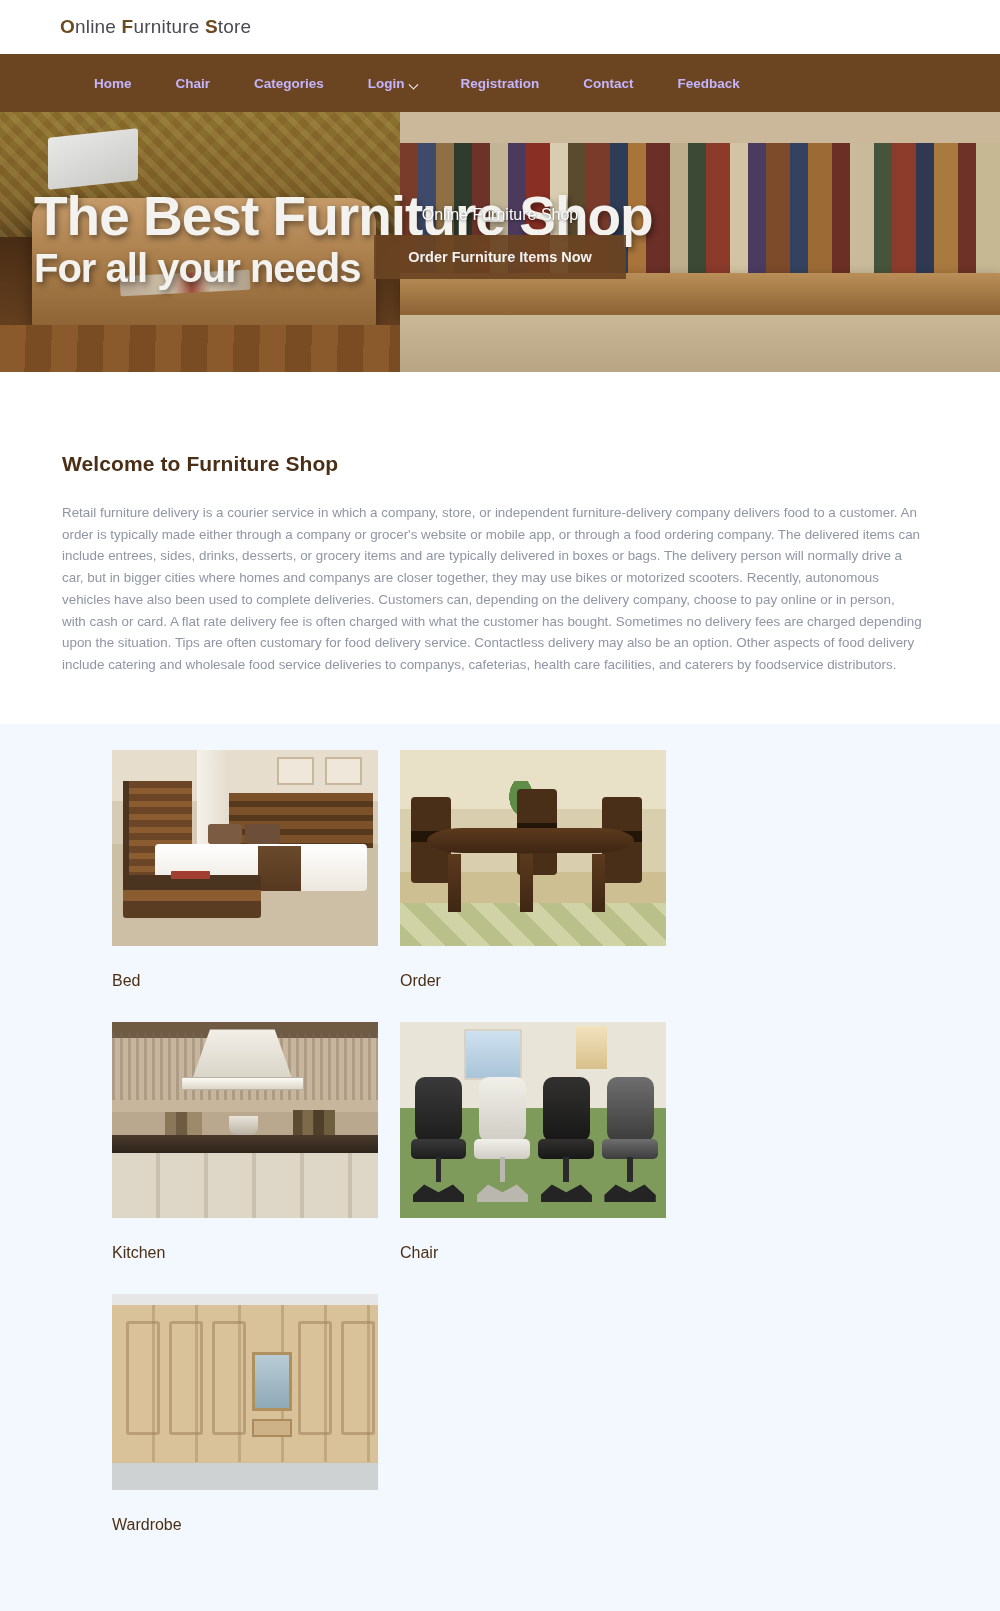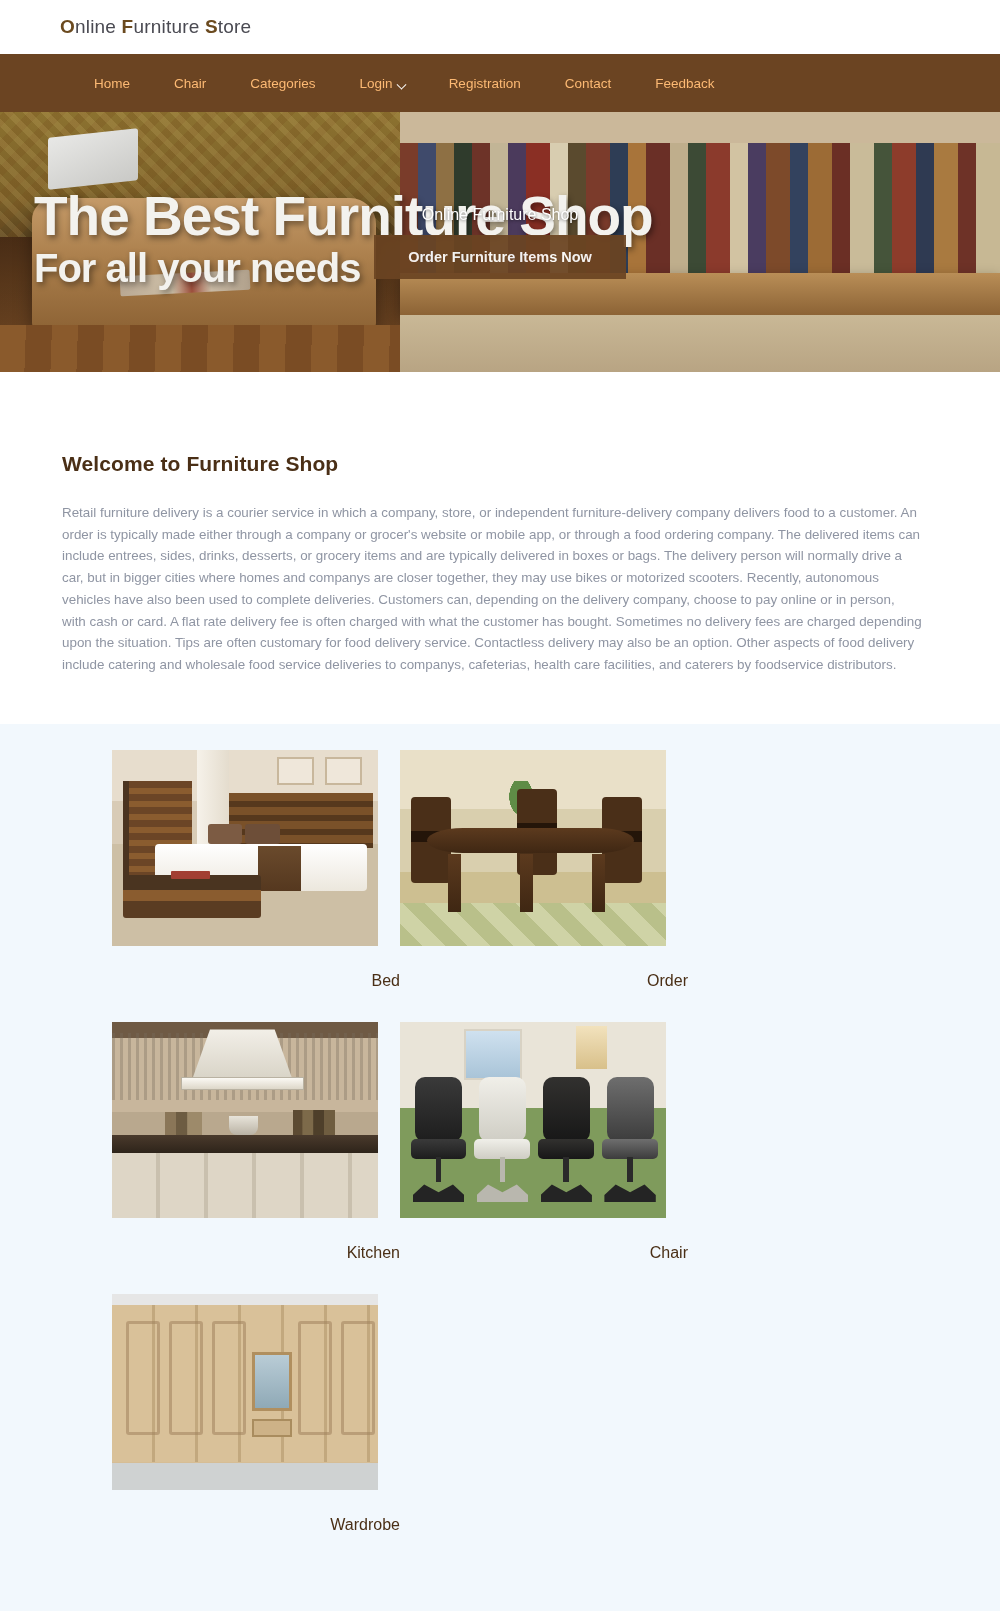--- a/index.html
+++ b/index.html
@@ -39,23 +39,23 @@
     justify-content: flex-start;
     padding-left: 72px;
   }
   .nav-list {
     display: flex;
     align-items: center;
     gap: 0px;
     list-style: none;
   }
   .nav-item {
-    color: #fdba74;
+    color: #c4b5fd;
     font-size: 13.5px;
-    font-weight: 400;
+    font-weight: 700;
     padding: 6px 22px;
     cursor: pointer;
     white-space: nowrap;
     display: flex;
     align-items: flex-end;
     gap: 5px;
   }
   .chev {
     display: inline-block;
     width: 7px; height: 7px;
@@ -223,21 +223,21 @@
     min-height: 820px;
   }
   .grid {
     width: 620px;
     margin: 0 0 0 112px;
     display: grid;
     grid-template-columns: 288px 288px;
     column-gap: 0px;
     row-gap: 0px;
   }
-  .card { width: 288px; text-align: right; }
+  .card { width: 288px; }
   .thumb {
     width: 266px;
     height: 196px;
     overflow: hidden;
     background: #ffffff;
     position: relative;
   }
   .card-label {
     color: #4a2f16;
     font-size: 16px;

